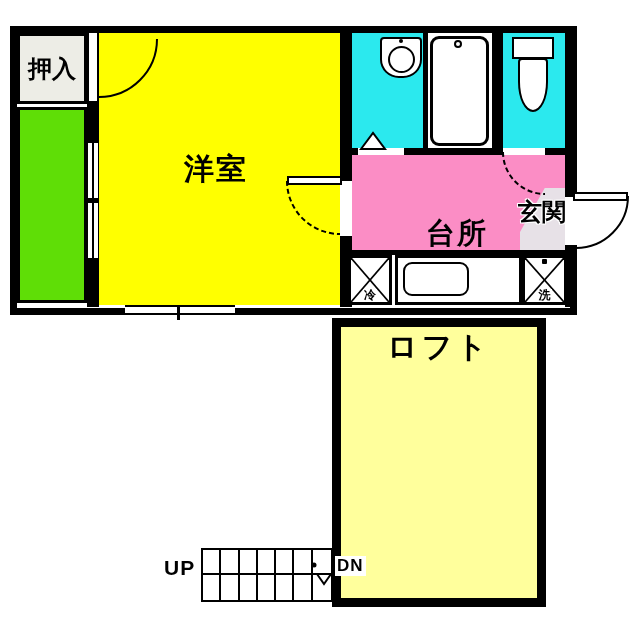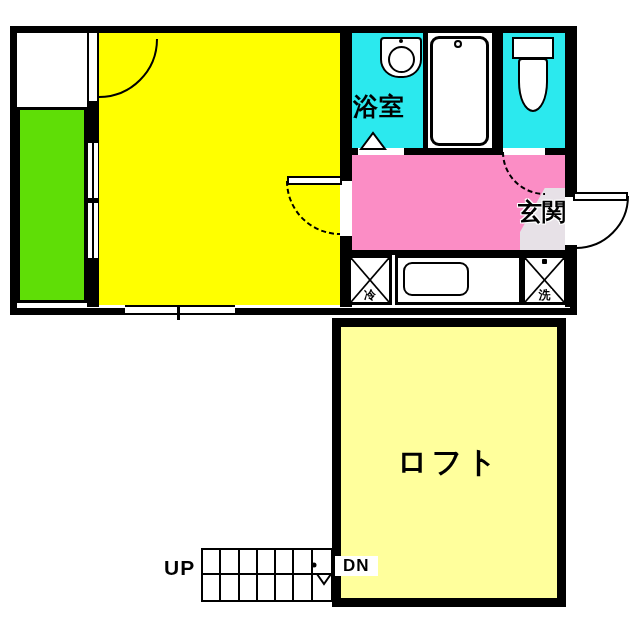--- a/index.html
+++ b/index.html
@@ -59,40 +59,43 @@
   .bottom-window{left:125px;top:305px;width:110px;height:10px;background:#fff;border-top:2px solid #000;border-bottom:2px solid #000;z-index:4;}
   .bottom-window-tick{left:177px;top:305px;width:3px;height:15px;background:#000;z-index:5;}
   
   .rlabel{position:absolute;font-weight:600;letter-spacing:2px;white-space:nowrap;}
   .l-yoshitsu{left:184px;top:149px;font-size:30px;}
   .l-bath{left:353px;top:90px;font-size:25px;letter-spacing:1px;}
   .l-kitchen{left:426px;top:214px;font-size:29px;}
   .l-genkan{left:518px;top:196px;font-size:24px;letter-spacing:0;
     text-shadow:1px 1px 0 #fff,-1px 1px 0 #fff,1px -1px 0 #fff,-1px -1px 0 #fff;}
   
-  .loft{left:332px;top:318px;width:234px;height:289px;background:var(--loft-yellow);border:9px solid var(--wall-black);
-    display:flex;align-items:center;justify-content:center;}
+  .loft{left:332px;top:318px;width:214px;height:289px;background:var(--loft-yellow);border:9px solid var(--wall-black);
+    display:flex;align-items:flex-start;justify-content:center;}
   .l-loft{font-size:30px;font-weight:600;letter-spacing:4px;}
   .stairs{left:201px;top:548px;width:132px;height:54px;background:#fff;border:2px solid #000;
     display:grid;grid-template-columns:repeat(7,1fr);grid-template-rows:repeat(2,1fr);}
   .stairs i{border-right:2px solid #000;border-bottom:2px solid #000;}
   .stairs i:nth-child(7n){border-right:none;}
   .stairs i:nth-child(n+8){border-bottom:none;}
   .l-up{left:164px;top:556px;font-size:21px;letter-spacing:1px;}
-  .l-dn{left:335px;top:556px;font-size:17px;letter-spacing:1px;background:#fff;padding:0 8px;z-index:6;}
+  .l-dn{left:335px;top:556px;font-size:17px;letter-spacing:1px;background:#fff;padding:0 2px;z-index:6;}
   
   .overlay{position:absolute;left:0;top:0;width:640px;height:640px;pointer-events:none;z-index:7;}
 </style>
 </head>
 <body>
 
 <div id="canvas">
 
   <div class="abs outer-wall"></div>
 
+  <div class="abs oshiire">
+    <span>押入</span>
+  </div>
   <div class="abs veranda"></div>
   <div class="abs yoshitsu"></div>
   <div class="abs bathroom"></div>
   <div class="abs tub-area"></div>
   <div class="abs wcroom"></div>
   <div class="abs kitchen"></div>
   <div class="abs genkan"></div>
 
   <div class="abs leftwall"></div>
   <div class="abs closet-gap"></div>
@@ -133,21 +136,22 @@
   <div class="abs sink"></div>
   <div class="abs xbox washer">
     <svg viewBox="0 0 45 50" preserveAspectRatio="none">
       <line x1="0" y1="0" x2="45" y2="50" stroke="#000" stroke-width="2"></line>
       <line x1="45" y1="0" x2="0" y2="50" stroke="#000" stroke-width="2"></line>
     </svg>
     <span class="tag">洗</span>
   </div>
   <div class="abs faucet-dot"></div>
 
-  <div class="rlabel l-bath">浴室</div>
+  <div class="rlabel l-yoshitsu">洋室</div>
+  <div class="rlabel l-kitchen">台所</div>
   <div class="rlabel l-genkan">玄関</div>
 
   <div class="abs loft">
     <span class="l-loft">ロフト</span>
   </div>
   <div class="abs stairs">
     <i></i>
       <i></i>
       <i></i>
       <i></i>

